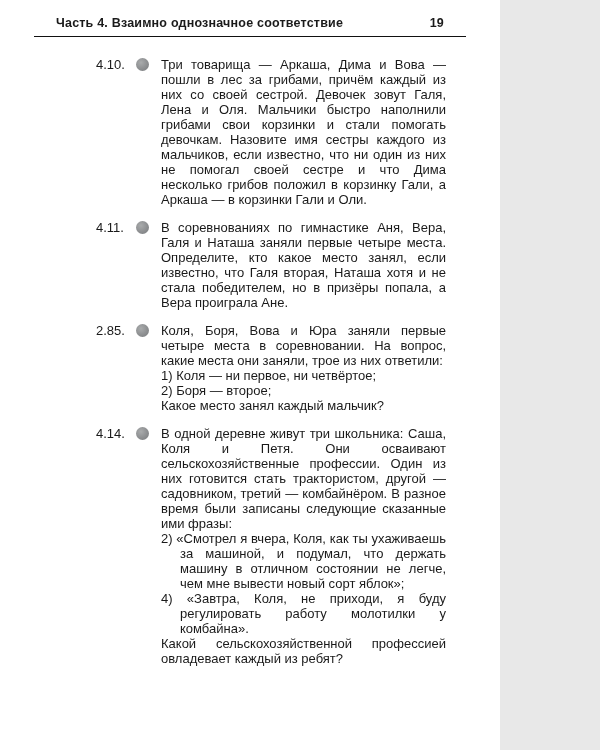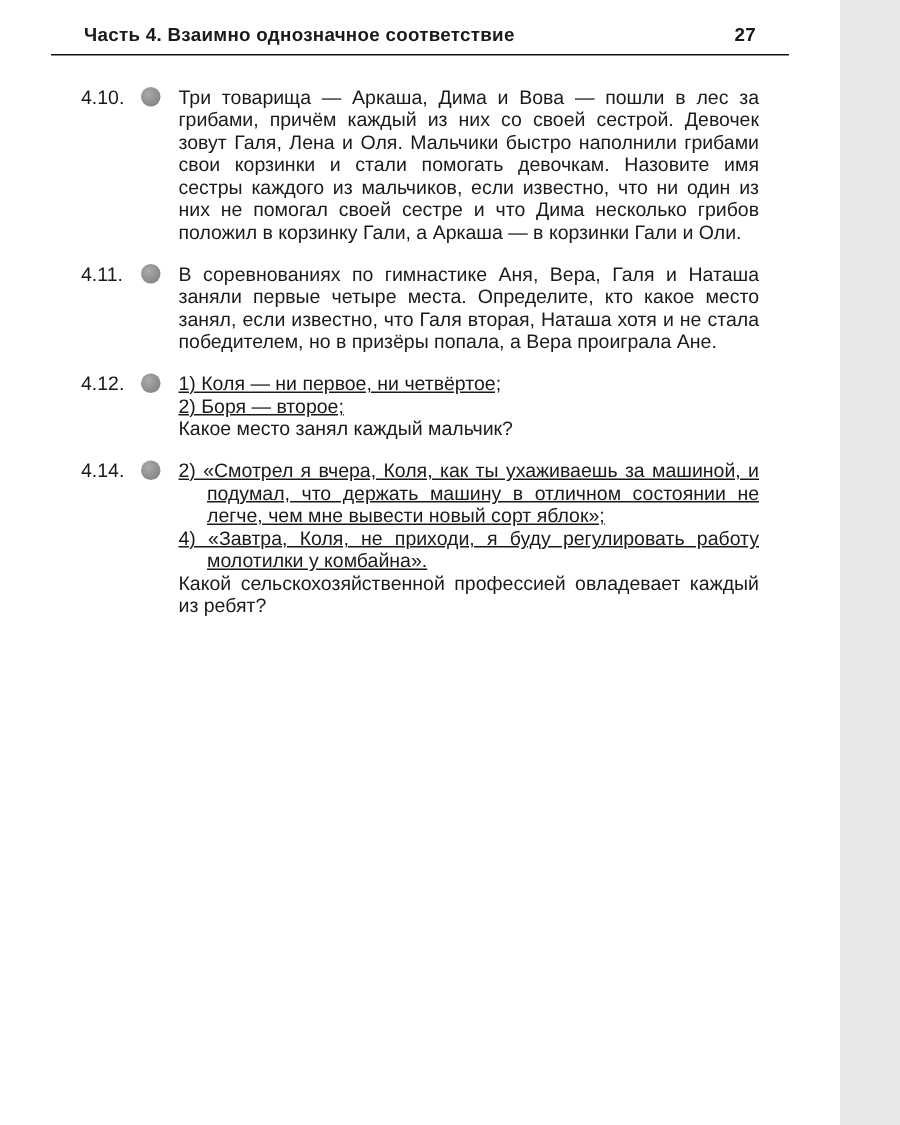--- a/index.html
+++ b/index.html
@@ -1,93 +1,95 @@
 <!DOCTYPE html>
 <html lang="ru"><head>
 <meta charset="utf-8">
 <style>
   html,body{margin:0;padding:0;background:#e8e8e8;}
   .page{
-    width:560px;height:750px;box-sizing:border-box;
+    width:500px;height:750px;box-sizing:border-box;
     background:#ffffff;
     padding:16px 54px 0 54px;
     font-family:"Liberation Sans","DejaVu Sans",sans-serif;
     color:#1a1a1a;
     position:relative;
     overflow:hidden;
   }
   .running-head{
     display:flex;justify-content:space-between;align-items:baseline;
     font-size:12.5px;font-weight:bold;letter-spacing:.2px;
     padding:0 2px;
   }
   .head-rule{
     border:none;border-top:1.6px solid #111;
     margin:6px -20px 0 -20px;
   }
-  .problems{margin-top:20px;}
+  .problems{margin-top:20px;margin-left:42px;}
   .problem{
     display:flex;align-items:flex-start;
     margin-bottom:13px;
   }
   .num{
     flex:0 0 40px;
     font-size:13px;line-height:15px;
     white-space:nowrap;
   }
   .bullet{
     flex:0 0 13px;width:13px;height:13px;border-radius:50%;
     margin:1px 12px 0 0;
     background:radial-gradient(circle at 38% 35%, #a9abac 0%, #8d8f91 55%, #77797b 100%);
   }
   .body{flex:1;min-width:0;}
   .para,.li,.question{
     font-size:13px;line-height:15px;
     text-align:justify;
   }
   .li{
-    padding-left:19px;text-indent:-19px;text-decoration:underline;
+    padding-left:19px;text-indent:-19px;
   }
 </style>
 </head>
 <body>
 
 <div class="page">
   <div class="running-head">
     <span>Часть 4. Взаимно однозначное соответствие</span>
-    <span>27</span>
+    <span>19</span>
   </div>
   <hr class="head-rule">
   <div class="problems">
       <div class="problem">
         <div class="num">4.10.</div>
         <div class="bullet"></div>
         <div class="body">
           <div class="para">Три товарища — Аркаша, Дима и Вова — пошли в лес за грибами, причём каждый из них со своей сестрой. Девочек зовут Галя, Лена и Оля. Мальчики быстро наполнили грибами свои корзинки и стали помогать девочкам. Назовите имя сестры каждого из мальчиков, если известно, что ни один из них не помогал своей сестре и что Дима несколько грибов положил в корзинку Гали, а Аркаша — в корзинки Гали и Оли.</div>
         </div>
       </div>
       <div class="problem">
         <div class="num">4.11.</div>
         <div class="bullet"></div>
         <div class="body">
           <div class="para">В соревнованиях по гимнастике Аня, Вера, Галя и Наташа заняли первые четыре места. Определите, кто какое место занял, если известно, что Галя вторая, Наташа хотя и не стала победителем, но в призёры попала, а Вера проиграла Ане.</div>
         </div>
       </div>
       <div class="problem">
-        <div class="num">4.12.</div>
+        <div class="num">2.85.</div>
         <div class="bullet"></div>
         <div class="body">
+          <div class="para">Коля, Боря, Вова и Юра заняли первые четыре места в соревновании. На вопрос, какие места они заняли, трое из них ответили:</div>
           <div class="li">1) Коля — ни первое, ни четвёртое;</div>
           <div class="li">2) Боря — второе;</div>
           <div class="question">Какое место занял каждый мальчик?</div>
         </div>
       </div>
       <div class="problem">
         <div class="num">4.14.</div>
         <div class="bullet"></div>
         <div class="body">
+          <div class="para">В одной деревне живут три школьника: Саша, Коля и Петя. Они осваивают сельскохозяйственные профессии. Один из них готовится стать трактористом, другой — садовником, третий — комбайнёром. В разное время были записаны следующие сказанные ими фразы:</div>
           <div class="li">2) «Смотрел я вчера, Коля, как ты ухаживаешь за машиной, и подумал, что держать машину в отличном состоянии не легче, чем мне вывести новый сорт яблок»;</div>
           <div class="li">4) «Завтра, Коля, не приходи, я буду регулировать работу молотилки у комбайна».</div>
           <div class="question">Какой сельскохозяйственной профессией овладевает каждый из ребят?</div>
         </div>
       </div>
     </div>
 </div>
 
 </body></html>

